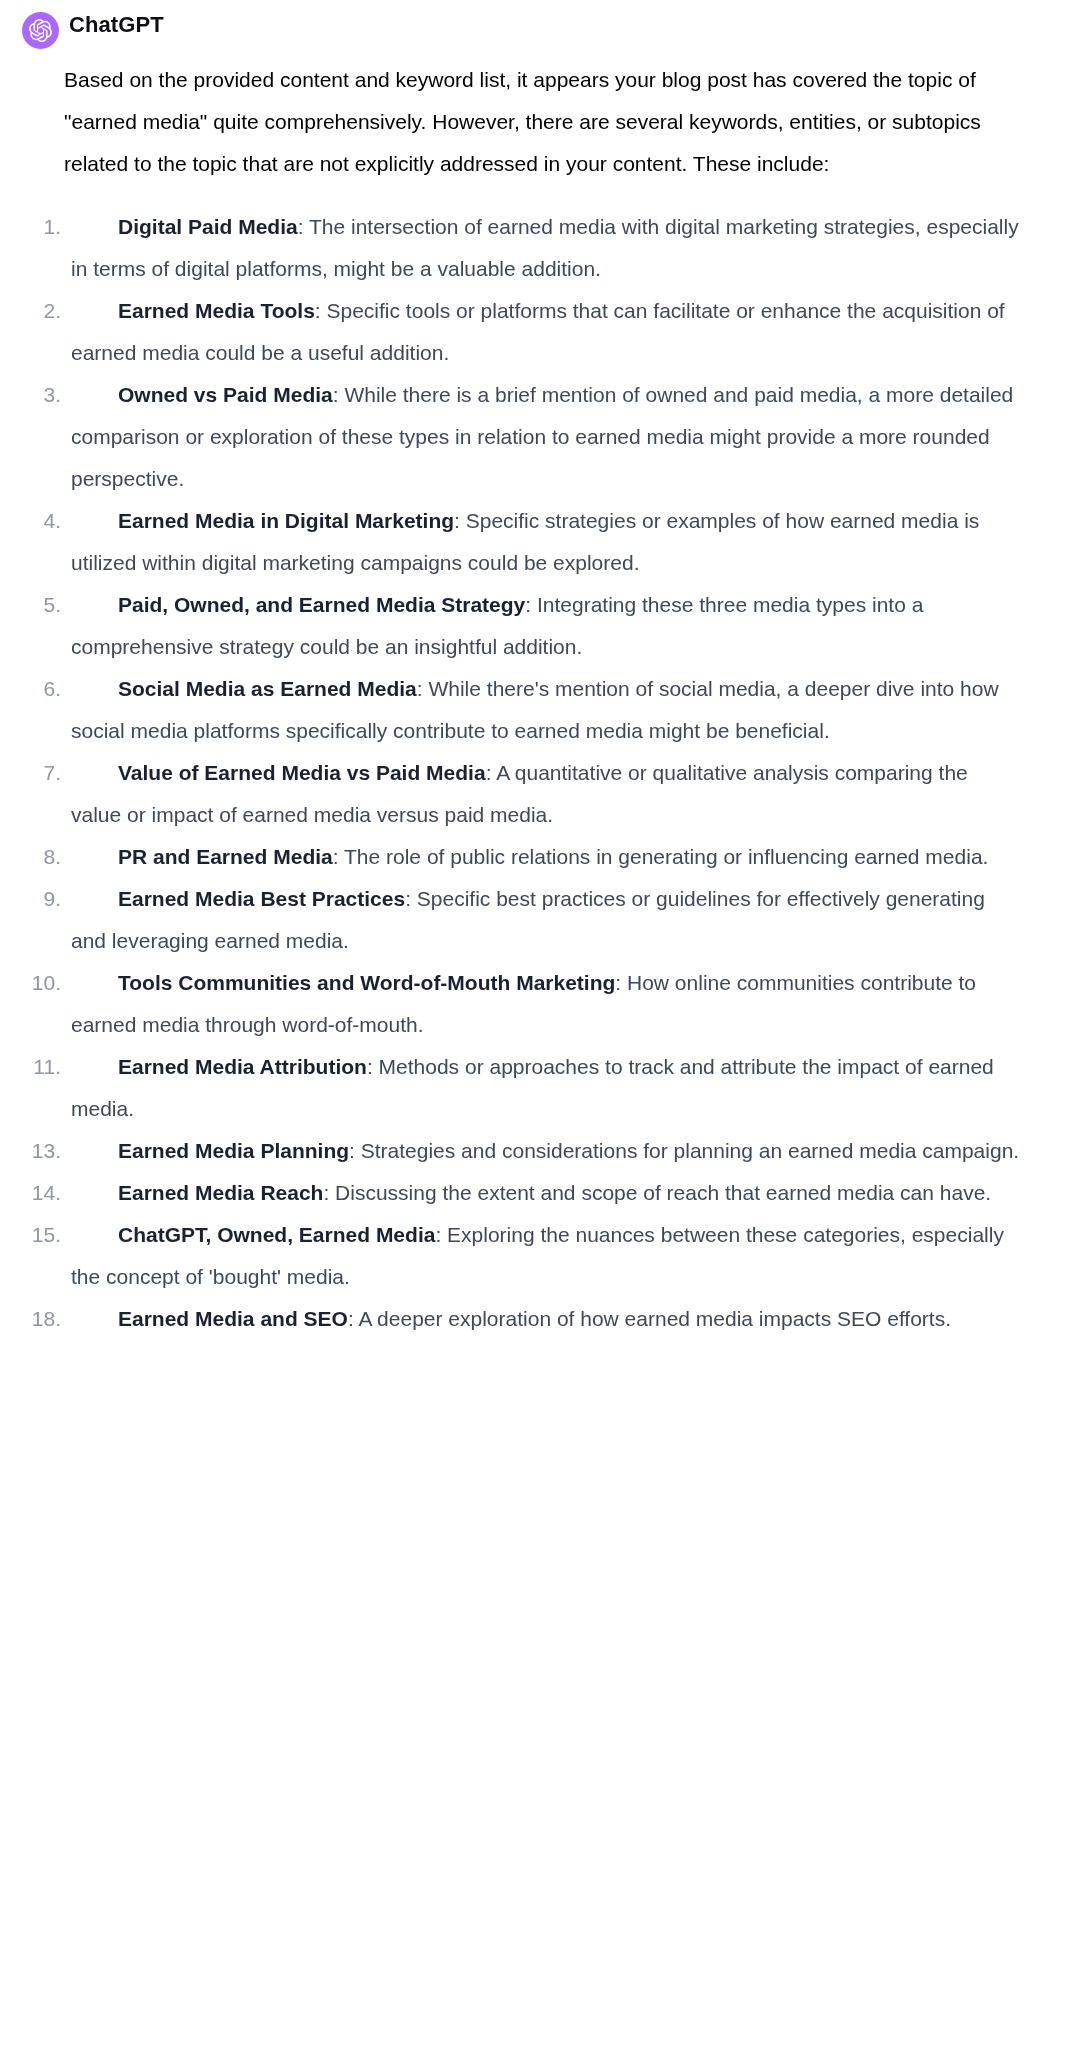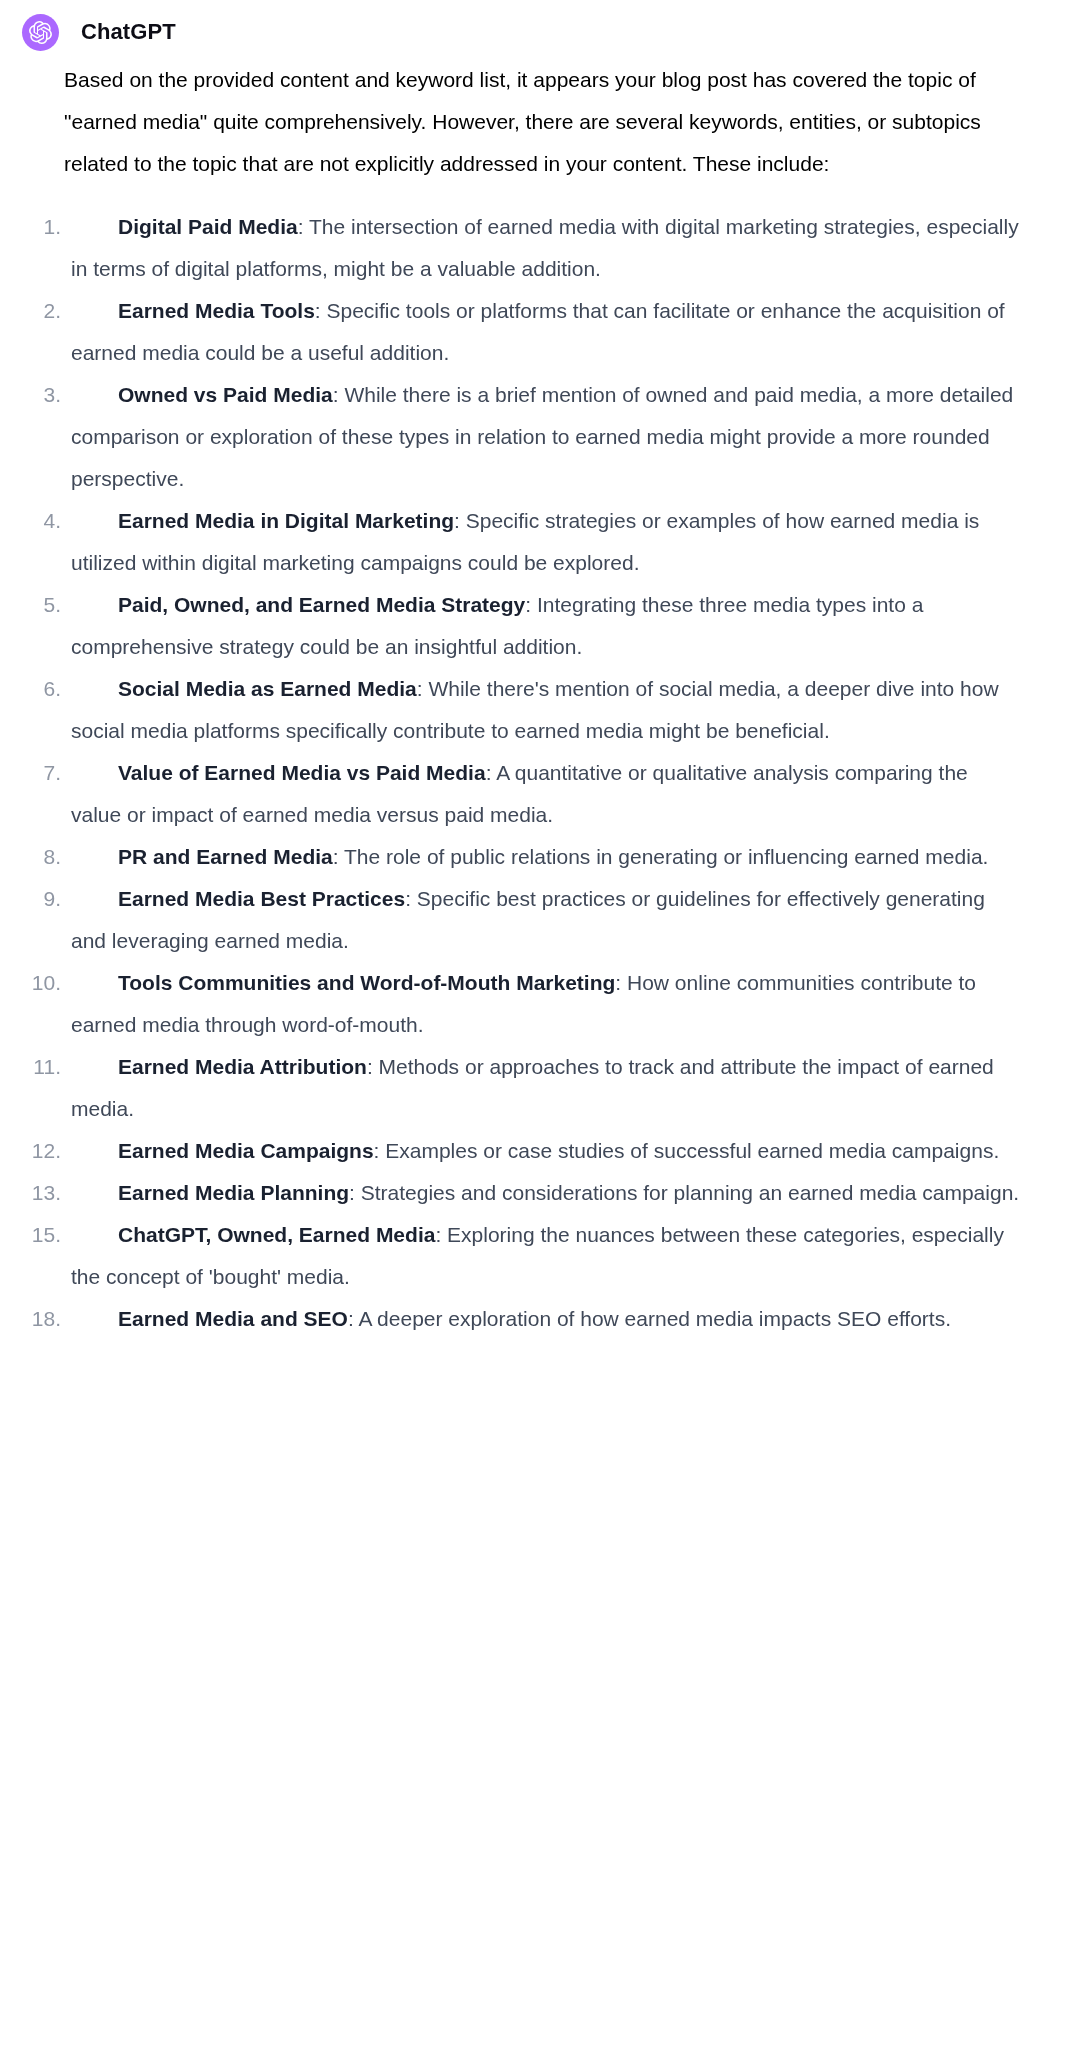--- a/index.html
+++ b/index.html
@@ -15,22 +15,22 @@
     overflow: hidden;
   }
   .message-container {
     box-sizing: border-box;
     width: 1081px;
     height: 2048px;
     padding: 12px 58px 30px 22px;
   }
   .message-header {
     display: flex;
-    align-items: center;
-    gap: 22px;
+    align-items: flex-start;
+    gap: 10px;
     height: 40px;
   }
   .avatar {
     width: 37px;
     height: 37px;
     border-radius: 50%;
     background: #ab68ff;
     display: flex;
     align-items: center;
     justify-content: center;
@@ -136,28 +136,28 @@
   </li>
 
   <li>
     <span class="marker">10.</span><span class="topic-title">Tools Communities and Word-of-Mouth Marketing</span><span class="topic-desc">: How online communities contribute to earned media through word-of-mouth.</span>
   </li>
 
   <li>
     <span class="marker">11.</span><span class="topic-title">Earned Media Attribution</span><span class="topic-desc">: Methods or approaches to track and attribute the impact of earned media.</span>
   </li>
 
-  <li>
-    <span class="marker">12.</span><span class="topic-title">Earned Media Campaigns</span><span class="topic-desc">: Examples or case studies of successful earned media campaigns.</span>
-  </li>
 
   <li>
     <span class="marker">13.</span><span class="topic-title">Earned Media Planning</span><span class="topic-desc">: Strategies and considerations for planning an earned media campaign.</span>
   </li>
 
+  <li>
+    <span class="marker">14.</span><span class="topic-title">Earned Media Reach</span><span class="topic-desc">: Discussing the extent and scope of reach that earned media can have.</span>
+  </li>
 
   <li>
     <span class="marker">15.</span><span class="topic-title">ChatGPT, Owned, Earned Media</span><span class="topic-desc">: Exploring the nuances between these categories, especially the concept of 'bought' media.</span>
   </li>
 
 
 
   <li>
     <span class="marker">18.</span><span class="topic-title">Earned Media and SEO</span><span class="topic-desc">: A deeper exploration of how earned media impacts SEO efforts.</span>
   </li>

